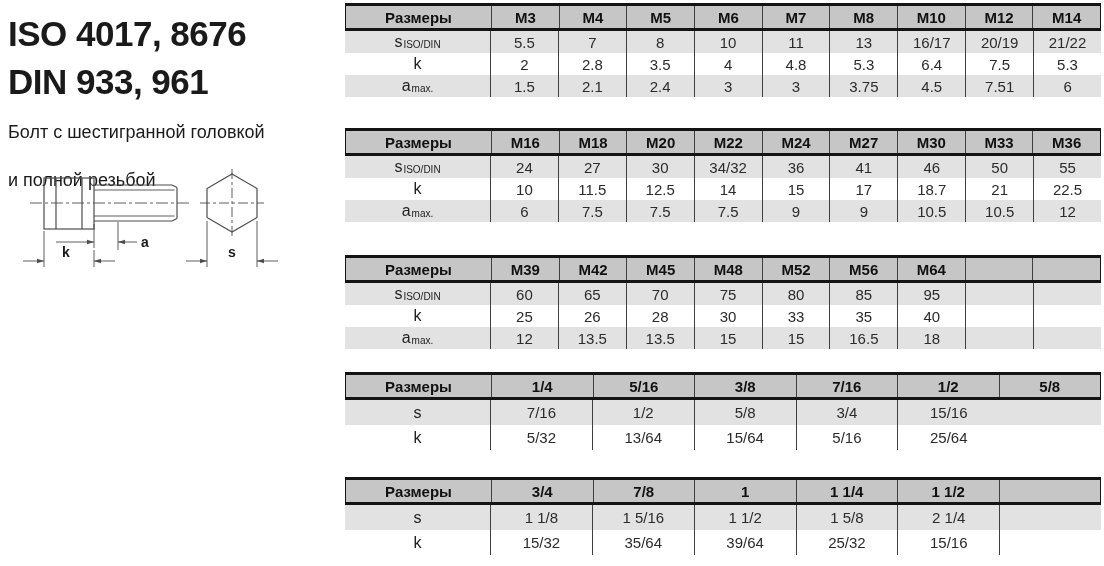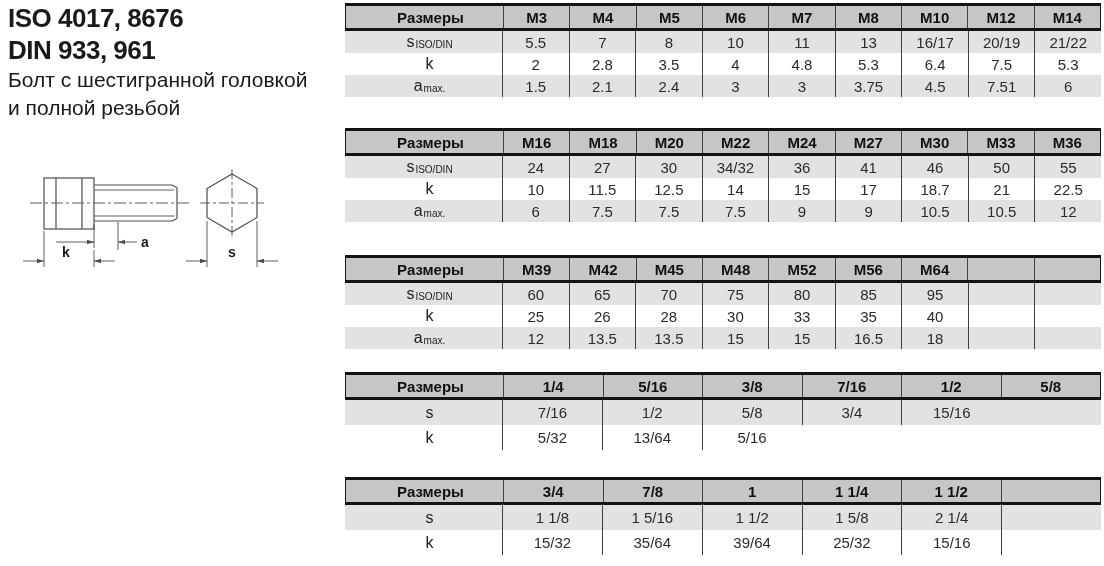--- a/index.html
+++ b/index.html
@@ -8,31 +8,31 @@
     background:#ffffff;
     font-family:"Liberation Sans", sans-serif;
     color:#1a1a1a;
     position:relative;
     overflow:hidden;
   }
   *{box-sizing:border-box;}
 
   
   .title-block{position:absolute;left:8px;top:2px;width:330px;}
-  .title-iso,.title-din{font-size:26px;font-weight:bold;line-height:32px;letter-spacing:-0.5px;}
-  .title-desc1,.title-desc2{font-size:21px;line-height:28px;}
+  .title-iso,.title-din{font-size:35px;font-weight:bold;line-height:32px;letter-spacing:-0.5px;margin-top:16px;}
+  .title-desc1,.title-desc2{font-size:18px;line-height:28px;margin-top:20px;}
 
   .diagram-wrap{position:absolute;left:0;top:166px;width:290px;height:140px;}
   .diagram-wrap svg{color:var(--line,#4d4d4d);}
   .dim-label{font-family:"Liberation Sans",sans-serif;font-size:14px;font-weight:bold;fill:#1a1a1a;}
 
   
   .tables-host{position:absolute;left:345px;top:0;width:756px;height:566px;}
   .tbl{position:absolute;left:0;width:756px;border-top:3px solid var(--border,#141414);}
-  .row{display:grid;width:100%;padding-left:12px;}
+  .row{display:grid;width:100%;}
   .row.hdr{
     height:25px;
     background:var(--hbg,#c6c6c6);
     border-bottom:3px solid var(--border,#141414);
     border-left:1px solid var(--border,#141414);
     border-right:1px solid var(--border,#141414);
     font-weight:bold;
   }
   .row.body{height:22px;background:#ffffff;}
   .row.body.tall{height:25px;}
@@ -310,21 +310,23 @@
         <div class="cell">5/8</div>
         <div class="cell">3/4</div>
         <div class="cell">15/16</div>
       </div>
       <div class="row body tall" style="grid-template-columns: 145px repeat(6, 1fr);">
         <div class="cell lblcell">
           <span>k</span>
         </div>
         <div class="cell">5/32</div>
         <div class="cell">13/64</div>
+        <div class="cell">15/64</div>
         <div class="cell">5/16</div>
+        <div class="cell">25/64</div>
       </div>
     </div>
     <div class="tbl" style="top: 477px;">
       <div class="row hdr" style="grid-template-columns: 145px repeat(6, 1fr);">
         <div class="hcell">Размеры</div>
         <div class="hcell">3/4</div>
         <div class="hcell">7/8</div>
         <div class="hcell">1</div>
         <div class="hcell">1 1/4</div>
         <div class="hcell">1 1/2</div>

